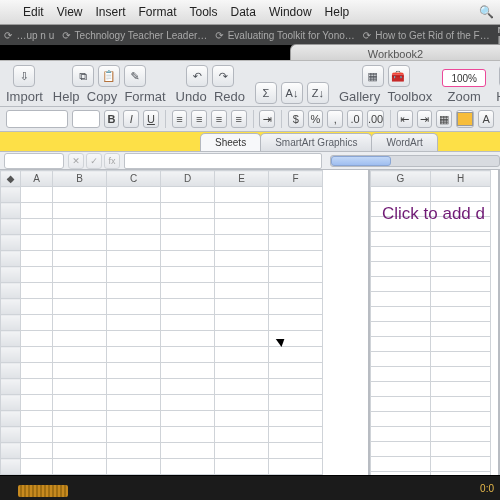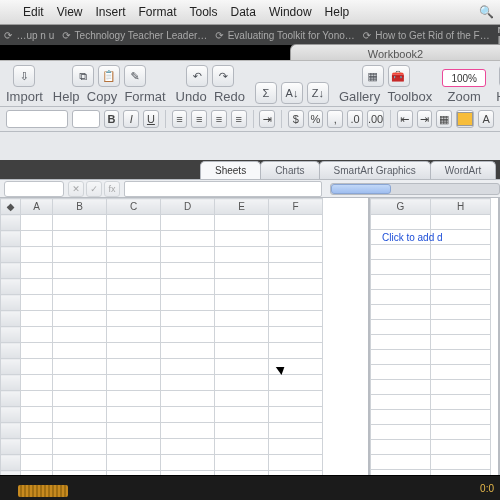--- a/index.html
+++ b/index.html
@@ -63,21 +63,21 @@
     display: flex; align-items: center; justify-content: center;
     font-size: 11px; color: #444;
   }
   .fbtn.bold { font-weight: bold; }
   .fbtn.italic { font-style: italic; }
   .fbtn.uline { text-decoration: underline; }
   .sep { width: 1px; height: 18px; background: #c3c7cd; margin: 0 2px; }
   .color-sw { width: 16px; height: 14px; border: 1px solid #999; }
   .tabbar {
     display: flex; gap: 0; padding: 0 0 0 200px; height: 20px;
-    background: #404040; border-bottom: 1px solid #b8bcc2; align-items: flex-end; margin-top: 28px;
+    background: #fde047; border-bottom: 1px solid #b8bcc2; align-items: flex-end;
   }
   .rtab {
     height: 18px; padding: 0 14px; font-size: 10px; color: #5a5e66;
     background: linear-gradient(#f4f5f7,#dde0e5);
     border: 1px solid #b4b8bf; border-bottom: none;
     border-top-left-radius: 5px; border-top-right-radius: 5px;
     display: flex; align-items: center; margin-right: -1px;
   }
   .rtab.active { background: #f7f8fa; color: #333; }
   .cellref-row {
@@ -127,21 +127,21 @@
     position: absolute; width: 10px; height: 14px; left: 278px; top: 166px;
     pointer-events: none;
   }
   .cursor::before {
     content: ""; position: absolute; left: 0; top: 0;
     border-left: 7px solid #000; border-top: 5px solid transparent;
     border-bottom: 5px solid transparent; transform: rotate(-35deg);
   }
   .overlay-hint {
     position: absolute; top: 34px; left: 12px; right: 0;
-    font-size: 10px; color: #1d4ed8;
+    font-size: 17px; color: #701a75;
   }
   .video-bar {
     position: absolute; left: 0; right: 0; bottom: 0; height: 18px;
     background: #1b1b1b; border-top: 1px solid #000;
     display: flex; align-items: center; justify-content: flex-end;
     padding: 12px 6px; gap: 8px;
   }
   .video-bar .seg {
     position: absolute; left: 18px; bottom: 3px; width: 50px; height: 12px;
     background: repeating-linear-gradient(90deg,#c78a1f 0 2px,#a06e12 2px 4px);
@@ -271,21 +271,20 @@
     <div class="fbtn">⇥</div>
     <div class="fbtn">▦</div>
     <div class="fbtn">
       <span class="color-sw" style="background:#f7bd3a"></span>
     </div>
     <div class="fbtn">A</div>
   </div>
 
   <div class="tabbar">
     <div class="rtab active">Sheets</div>
-    <div class="rtab">Charts</div>
     <div class="rtab">SmartArt Graphics</div>
     <div class="rtab">WordArt</div>
   </div>
 
   <div class="cellref-row">
     <div class="cellref"></div>
     <div class="fx">
       <div class="fxbtn">✕</div>
       <div class="fxbtn">✓</div>
       <div class="fxbtn">fx</div>

